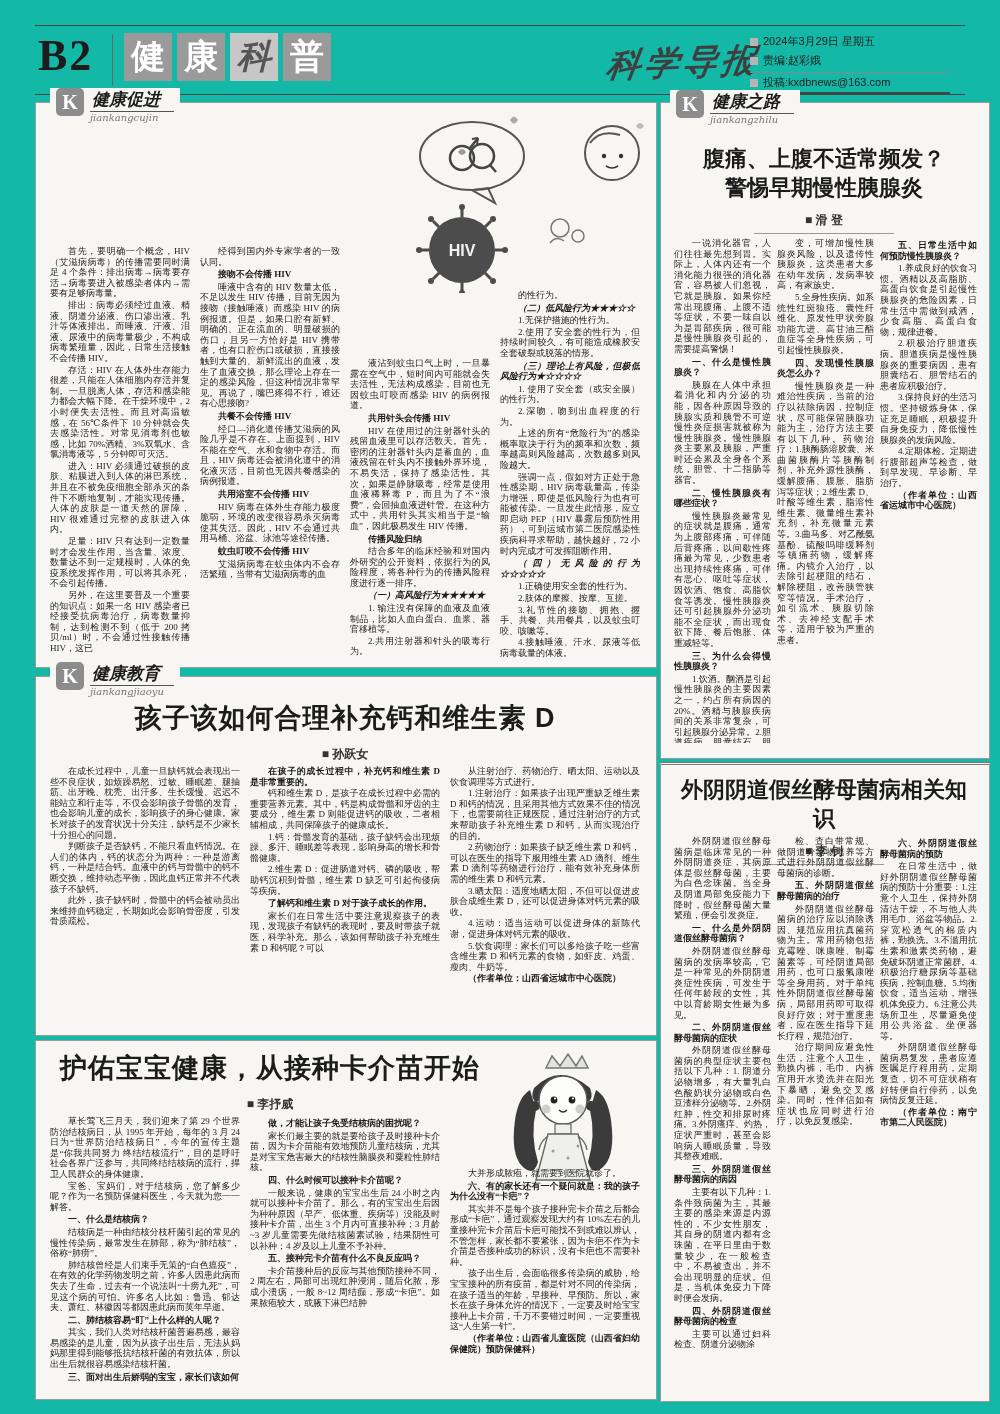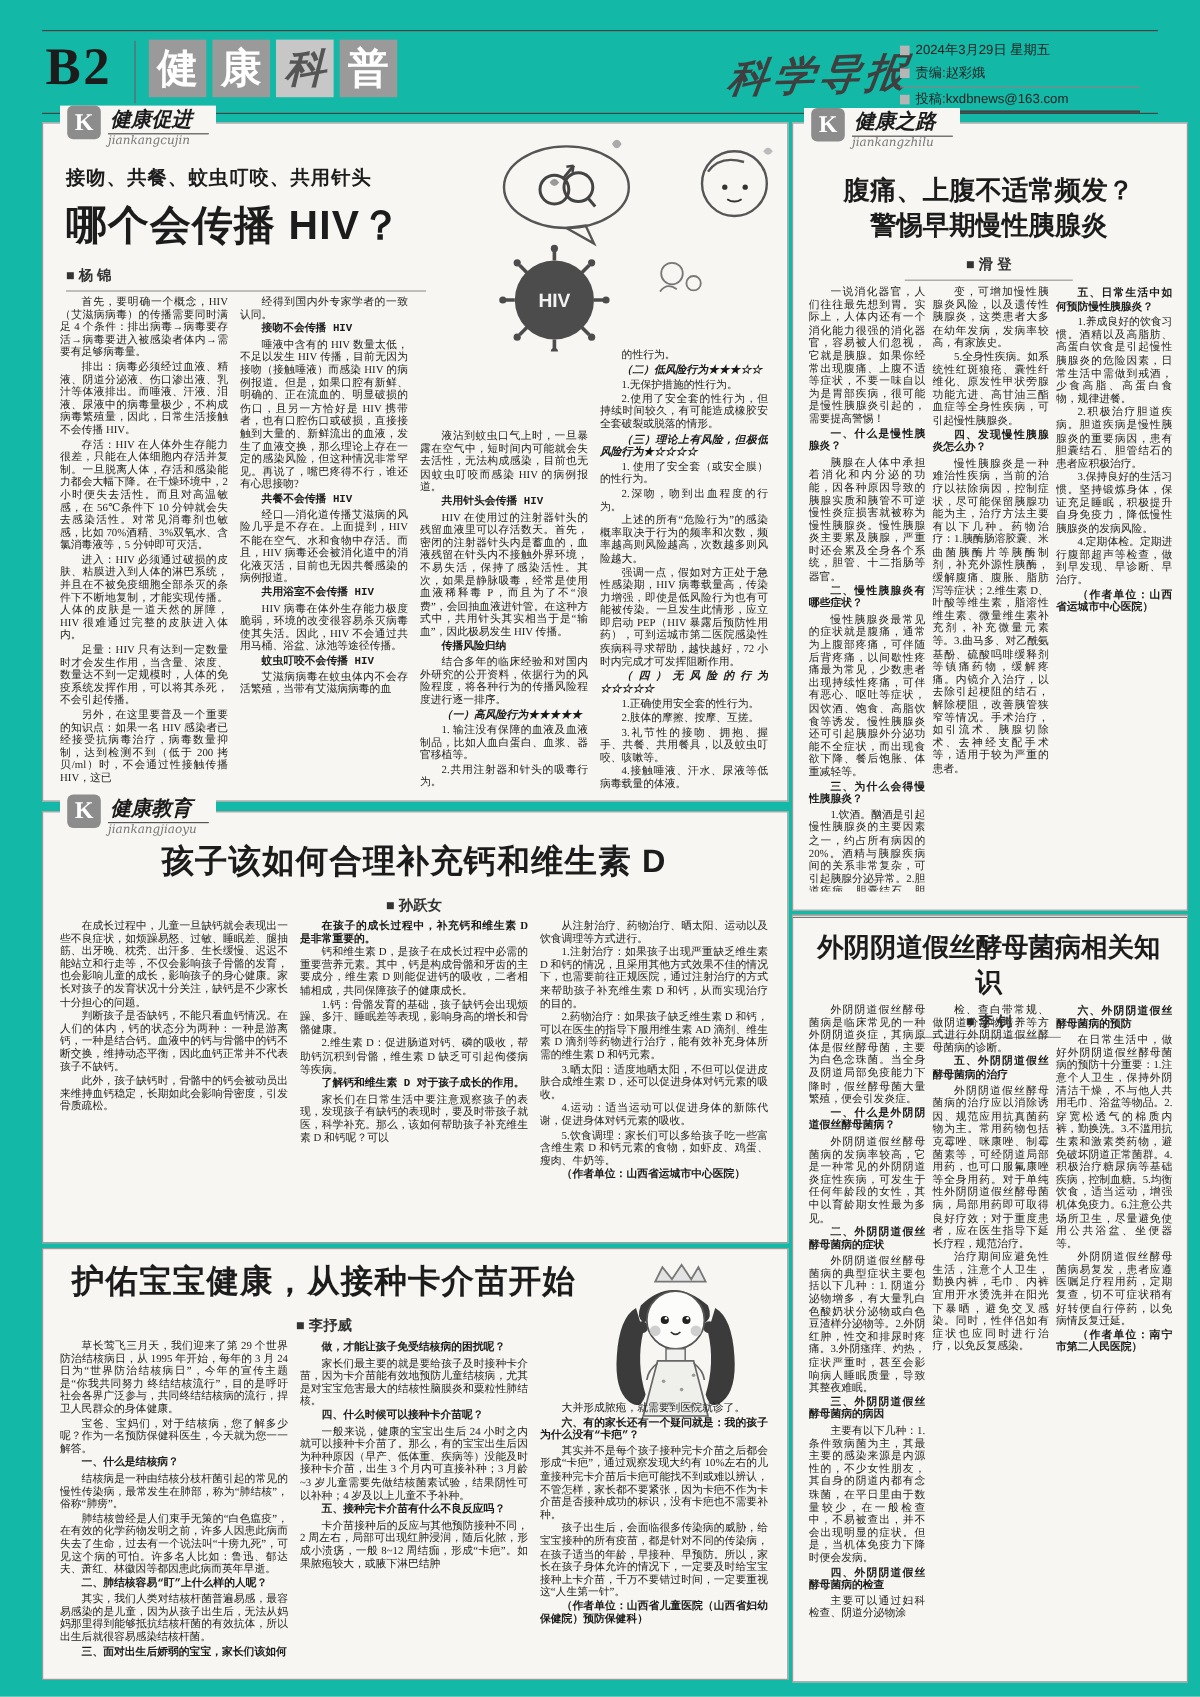--- a/index.html
+++ b/index.html
@@ -35,21 +35,21 @@
   .mtitle{font:800 27px "Liberation Sans",sans-serif;text-align:center;letter-spacing:1px;}
   .byline{font:700 12px "Liberation Sans",sans-serif;color:#333;margin-top:10px;}
   .byline.center{text-align:center;}
   .byline .bl-rule{display:block;height:1px;background:#999;margin-top:4px;}
   
   .body{position:absolute;display:flex;}
   .col{overflow:hidden;font-size:9px;line-height:10.6px;text-align:justify;}
   .col p{margin:0 0 1px 0;}
   .t-p{text-indent:2em;}
   .t-lead{text-indent:2em;font-weight:700;font-family:Liberation Serif, serif;}
-  .t-sub{text-indent:2em;font-weight:700;font-family:Liberation Mono, monospace;margin:2px 0 2px 0 !important;}
+  .t-sub{text-indent:2em;font-weight:700;font-family:Liberation Serif, serif;margin:2px 0 2px 0 !important;}
   .t-star{text-indent:2em;font-weight:700;font-style:italic;margin:2px 0 2px 0 !important;}
   .t-author{text-indent:2em;font-weight:700;}
   
   .cols4 .col{width:140px;}
   .cols4{gap:10px;}
   .cols3w .col{width:190px;}
   .cols3w{gap:10px;}
   .cols3n .col{width:97px;}
   .cols3n{gap:6px;}
   .illus{position:absolute;}
@@ -86,25 +86,20 @@
   </div>
   <div class="rule" style="left:35px;top:94px;width:930px;"></div>
 
   <div class="abox" style="left:35px;top:102px;width:620px;height:564px;"></div>
   <div class="badge" style="left:50px;top:88px;">
     <div class="k">K</div>
     <div>
       <span class="lab"><i>健康促进</i></span>
       <span class="py">jiankangcujin</span>
     </div>
-  </div>
-  <div style="position:absolute;left:55px;top:138px;width:350px;">
-    <div class="kicker">接吻、共餐、蚊虫叮咬、共用针头</div>
-    <div class="bigtitle">哪个会传播 HIV？</div>
-    <div class="byline" style="width:300px;"><span>■ 杨 锦</span><span class="bl-rule"></span></div>
   </div>
 
   <svg class="illus" style="left:400px;top:108px;" width="250" height="185" viewBox="0 0 250 185">
 
     <g>
       <ellipse cx="72" cy="48" rx="52" ry="34" fill="none" stroke="#555" stroke-width="2"></ellipse>
       <path d="M88 80 L95 95 L72 82 Z" fill="none" stroke="#555" stroke-width="2"></path>
       <circle cx="62" cy="50" r="12" fill="none" stroke="#444" stroke-width="2.5"></circle>
       <circle cx="82" cy="48" r="12" fill="none" stroke="#444" stroke-width="2.5"></circle>
       <line x1="70" y1="40" x2="78" y2="30" stroke="#444" stroke-width="2.5"></line>

